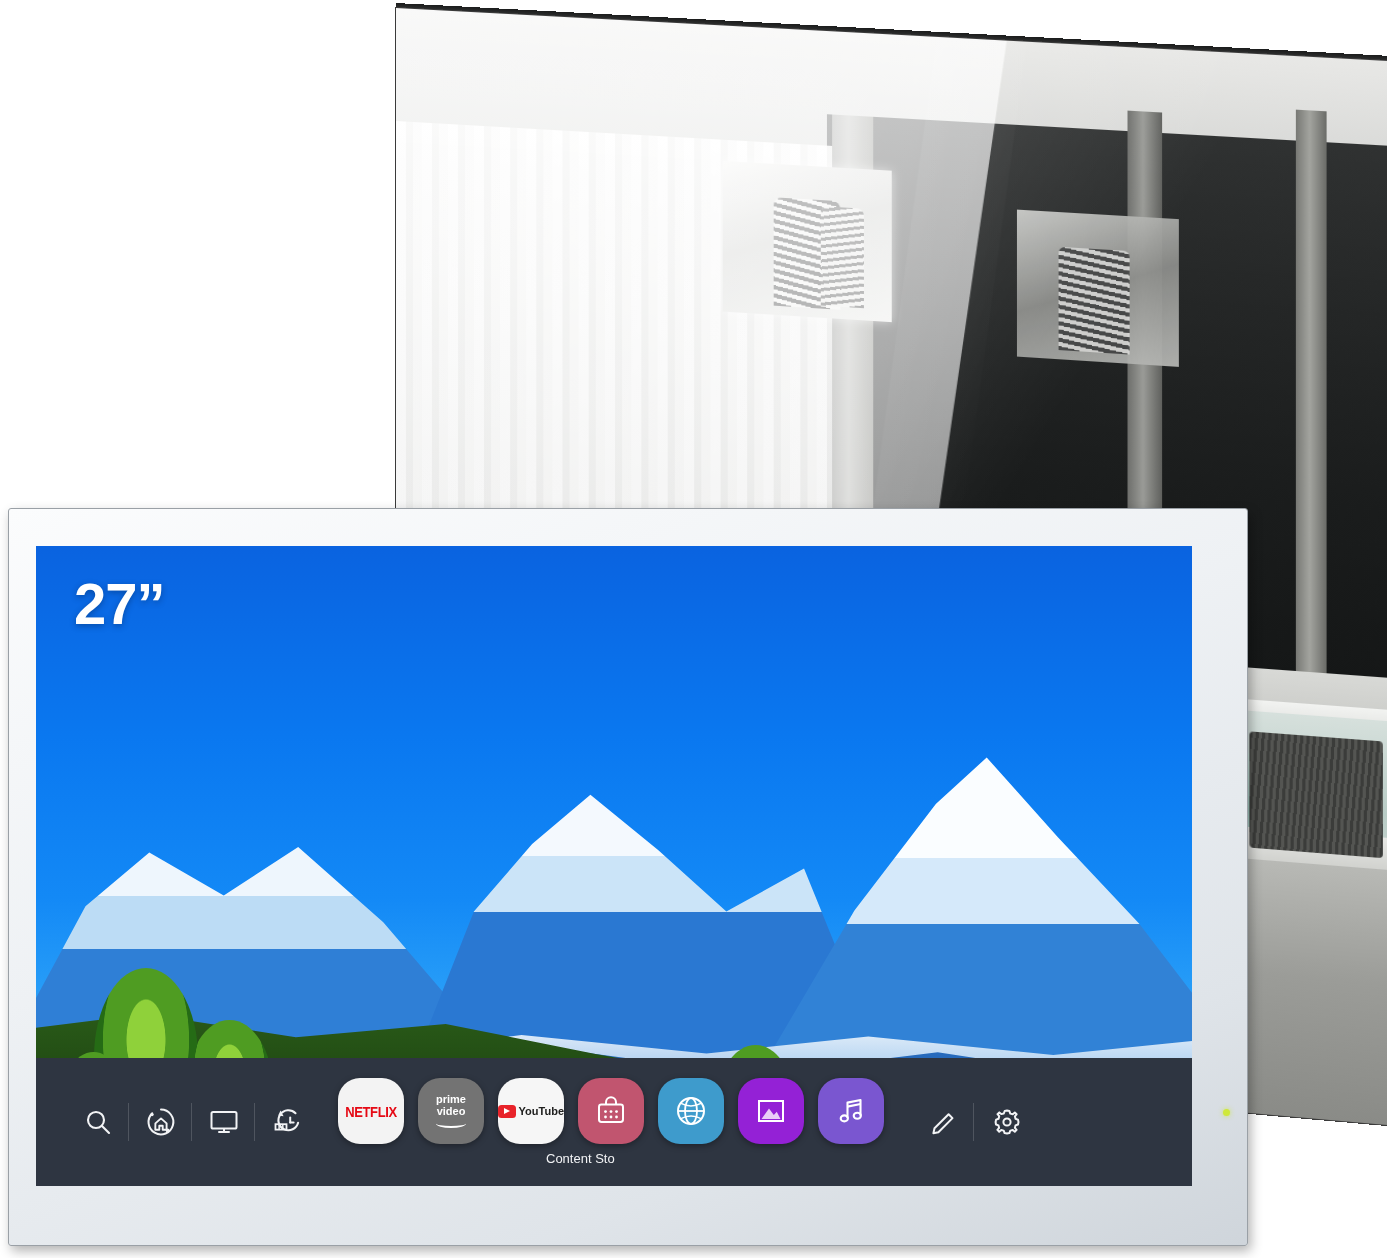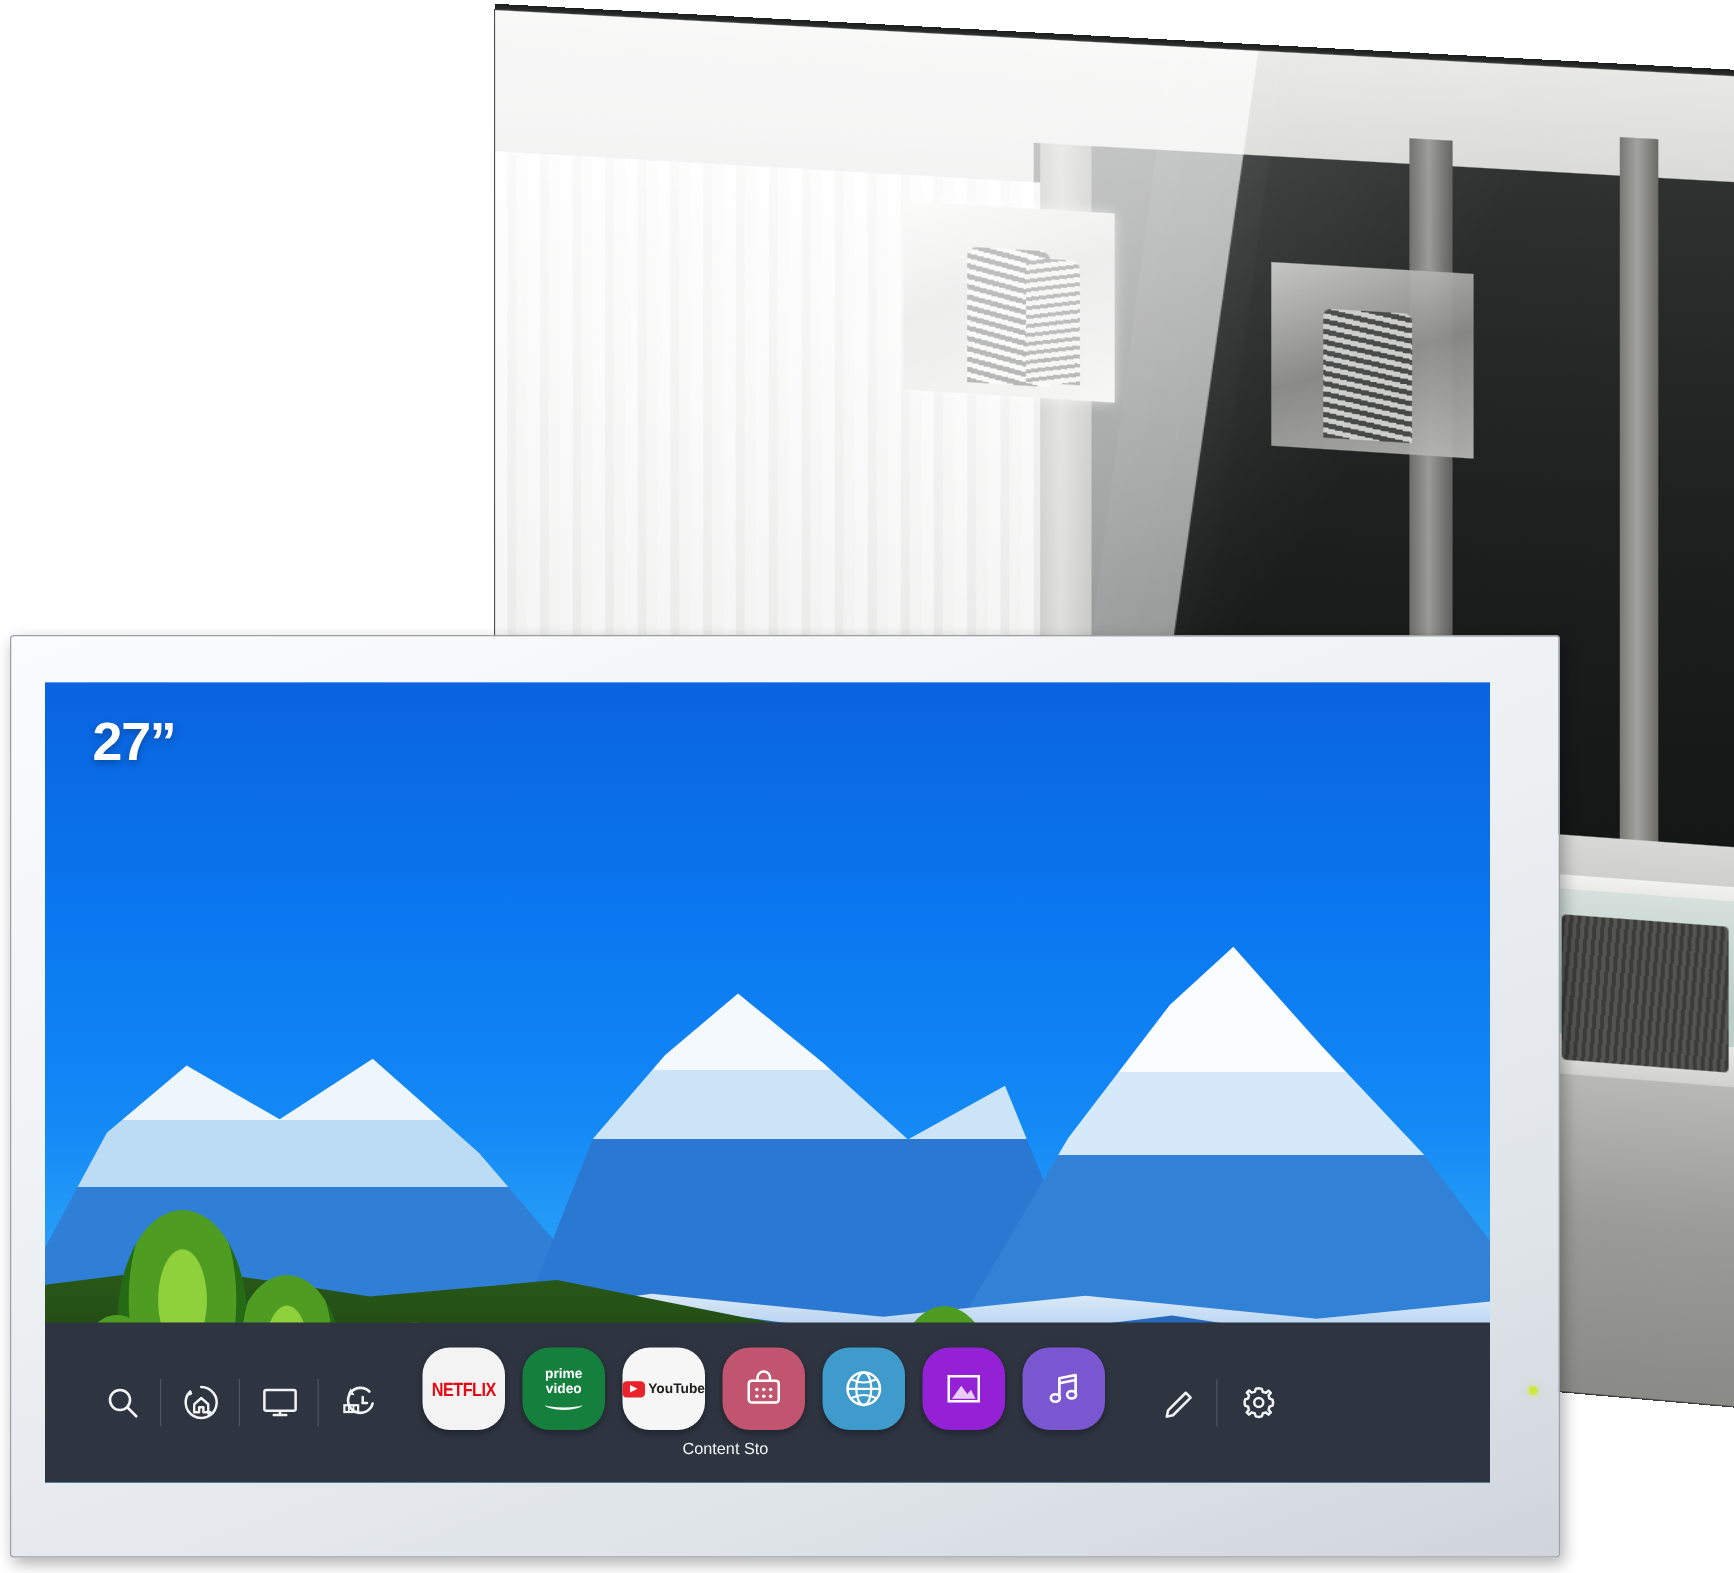--- a/index.html
+++ b/index.html
@@ -166,21 +166,21 @@
   .t2{ left:13%; width:7.5%; height:22%; bottom:4%; }
   .t3{ left:2%;  width:6%;  height:18%; bottom:3%; }
   .t4{ left:59%; width:6.5%; height:17%; bottom:5%; }
   .t5{ left:69%; width:5%;  height:13%; bottom:4%; }
   .t6{ left:78%; width:4.5%; height:11%; bottom:4%; }
   .t7{ left:87%; width:6%;  height:14%; bottom:3%; }
   .t8{ left:23%; width:5%;  height:14%; bottom:6%; }
 
   .size-badge{
     position:absolute; left:38px; top:24px;
-    font-size:43px; font-weight:bold; color:#fff; letter-spacing:-1px;
+    font-size:58px; font-weight:bold; color:#fff; letter-spacing:-1px;
     text-shadow:0 2px 6px rgba(0,40,90,.45);
   }
 
   
   .launcher{
     position:absolute; left:0; right:0; bottom:0; height:128px;
     background:#2e3541;
     display:flex; align-items:center; padding-left:30px; gap:0;
   }
   .sysgroup{ display:flex; align-items:center; }
@@ -194,21 +194,21 @@
   }
   .appgroup{ display:flex; align-items:flex-start; gap:14px; margin-left:20px; }
   .apptile{ position:relative; width:66px; }
   .tile{
     width:66px; height:66px; border-radius:22px;
     display:flex; align-items:center; justify-content:center;
     box-shadow:0 2px 6px rgba(0,0,0,.35);
   }
   .tile-netflix{ background:#f3f3f3; }
   .nf-text{ color:#e50914; font-weight:bold; font-size:13px; letter-spacing:-.4px; transform:scaleY(1.18); }
-  .tile-prime{ background:#15803d; flex-direction:column; gap:0; }
+  .tile-prime{ background:#737373; flex-direction:column; gap:0; }
   .pv-t{ color:#fff; font-size:11px; font-weight:bold; line-height:11.5px; text-align:center; }
   .pv-smile{ width:30px; height:9px; border-bottom:2.4px solid #fff; border-radius:0 0 50% 50%; margin-top:2px; }
   .tile-youtube{ background:#f6f6f6; flex-direction:row; gap:3px; }
   .yt-play{ width:19px; height:13px; background:#e8232a; border-radius:3.5px;
             display:flex; align-items:center; justify-content:center; }
   .yt-play i{ width:0;height:0;border-left:6px solid #fff;border-top:3.6px solid transparent;border-bottom:3.6px solid transparent; display:block; }
   .yt-text{ color:#20201f; font-size:11px; font-weight:bold; }
   .tile-store{ background:#c1556f; }
   .tile-browser{ background:#3e9bcc; }
   .tile-photo{ background:#9421d6; }

